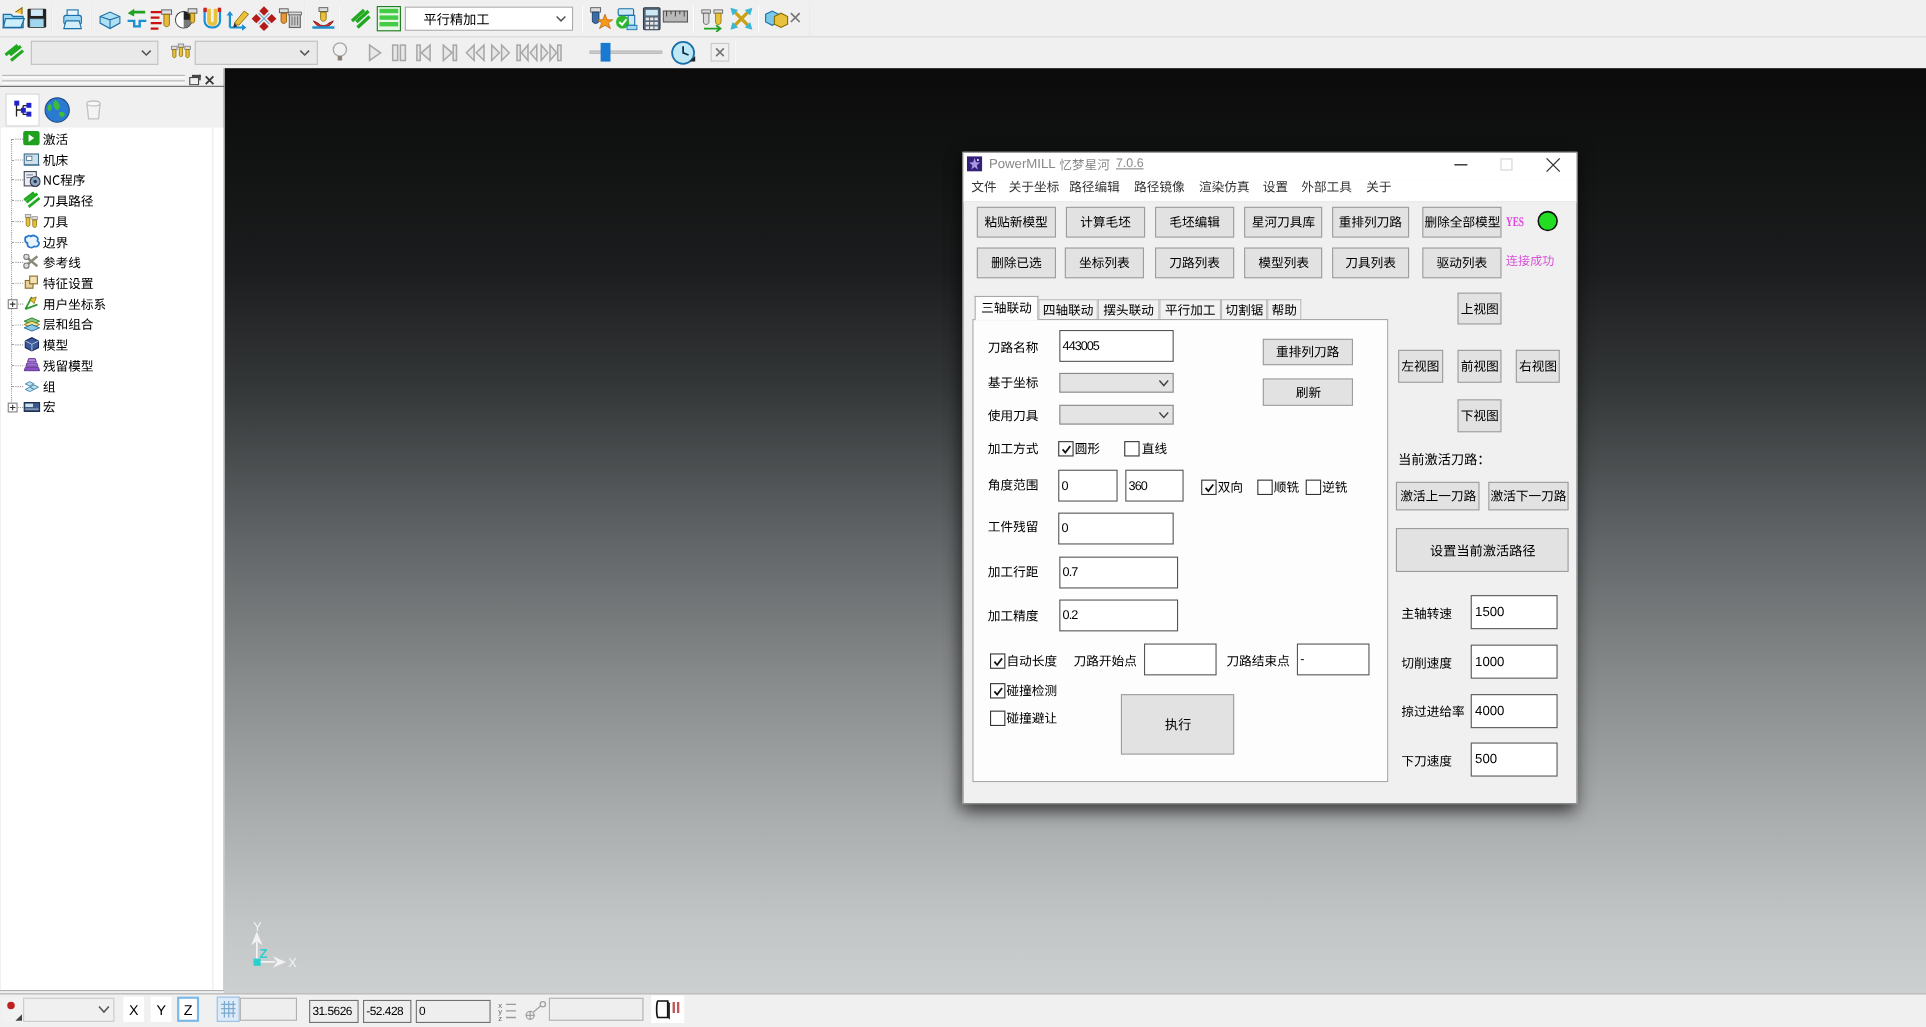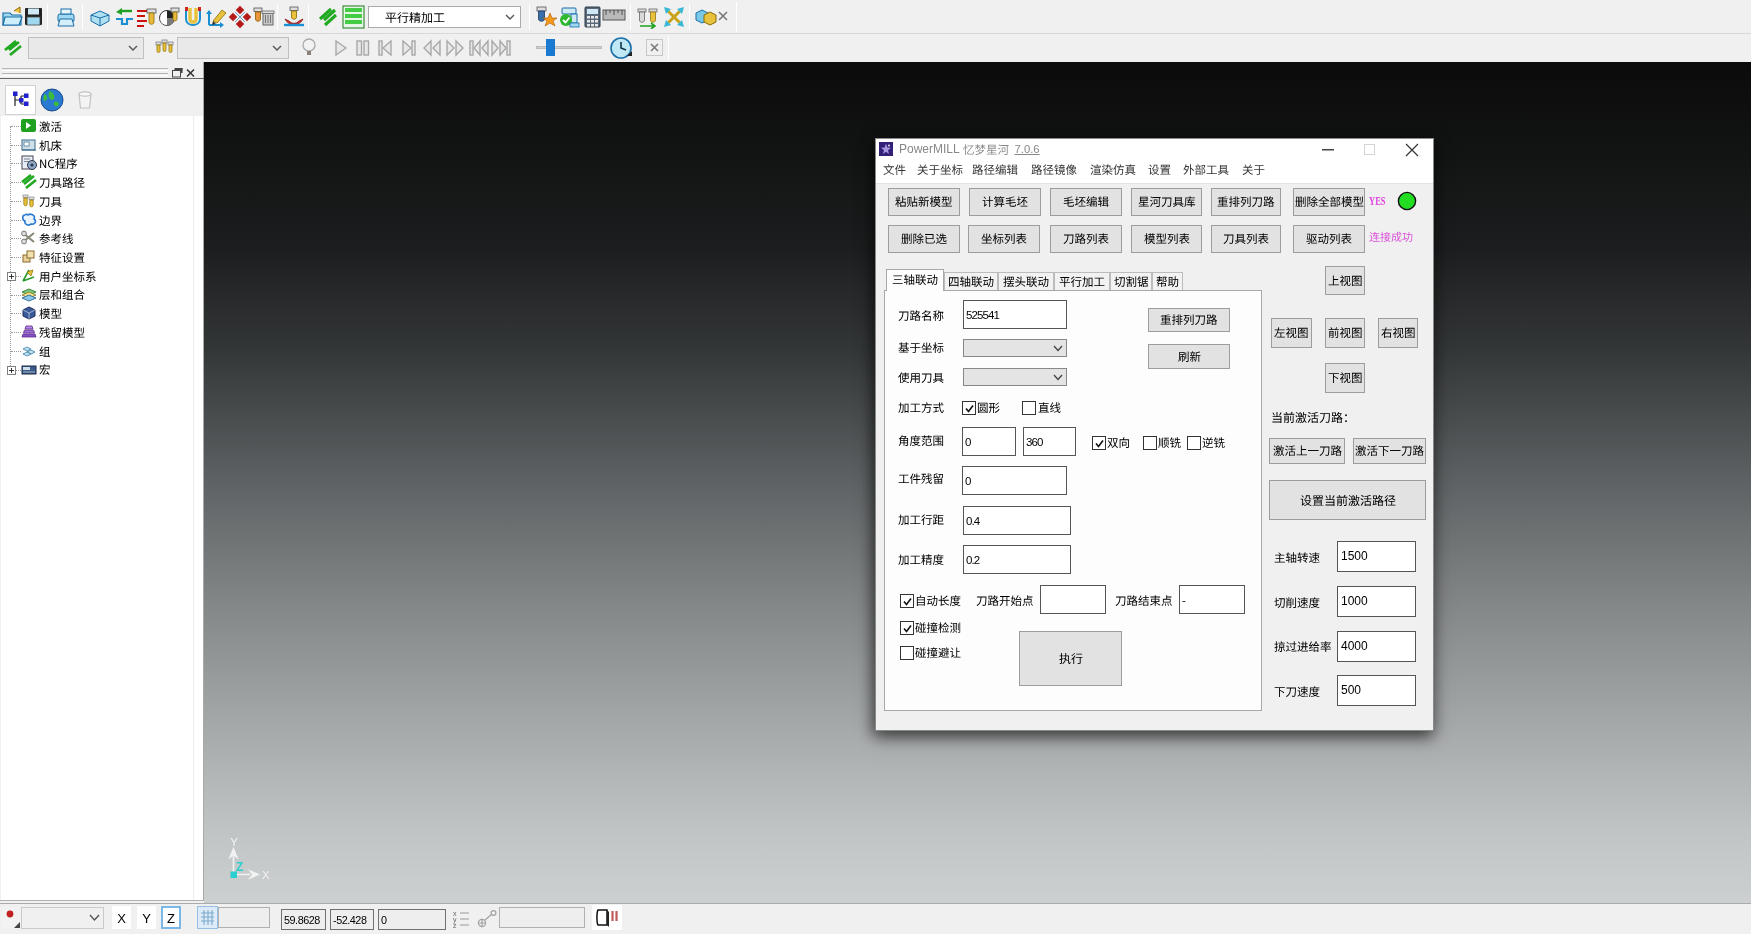--- a/index.html
+++ b/index.html
@@ -638,21 +638,21 @@
 <div style="position:absolute;left:137px;top:906px;width:19px;height:23px;background:#fff;"></div>
 <div style="position:absolute;left:146.5px;top:917.5px;transform:translate(-50%,-50%);font:normal 13px 'Liberation Sans', sans-serif;color:#000;white-space:nowrap;">Y</div>
 <div style="position:absolute;left:161px;top:906px;width:20px;height:23px;background:#fff;border:2px solid #7ab8e8;"></div>
 <div style="position:absolute;left:171px;top:917.5px;transform:translate(-50%,-50%);font:normal 13px 'Liberation Sans', sans-serif;color:#000;white-space:nowrap;">Z</div>
 <div style="position:absolute;left:197px;top:906px;width:21px;height:23px;background:#ddeaf7;border:1px solid #96bfe4;"></div>
 <svg style="position:absolute;left:200px;top:909px;" width="15" height="17" viewBox="0 0 15 17">
     <path d="M1 4 H14 M1 8 H14 M1 12 H14 M4 1 V16 M8 1 V16 M12 1 V16" stroke="#7aaace" stroke-width="1.1"></path>
   </svg>
 <div style="position:absolute;left:218px;top:907px;width:52px;height:21px;background:#eeeeee;border:1px solid #b0b0b0;"></div>
 <div style="position:absolute;left:281px;top:909px;width:45px;height:21px;background:#eeeeee;border:1px solid #707070;"></div>
-<div style="position:absolute;left:284px;top:919.5px;transform:translate(0,-50%);font:normal 10.8px 'Liberation Sans', sans-serif;color:#000;white-space:nowrap;letter-spacing:-0.45px;">59.8628</div>
+<div style="position:absolute;left:284px;top:919.5px;transform:translate(0,-50%);font:normal 10.8px 'Liberation Sans', sans-serif;color:#000;white-space:nowrap;letter-spacing:-0.45px;">31.5626</div>
 <div style="position:absolute;left:330px;top:909px;width:44px;height:21px;background:#eeeeee;border:1px solid #707070;"></div>
 <div style="position:absolute;left:333px;top:919.5px;transform:translate(0,-50%);font:normal 10.8px 'Liberation Sans', sans-serif;color:#000;white-space:nowrap;letter-spacing:-0.45px;">-52.428</div>
 <div style="position:absolute;left:378px;top:909px;width:68px;height:21px;background:#eeeeee;border:1px solid #707070;"></div>
 <div style="position:absolute;left:381px;top:919.5px;transform:translate(0,-50%);font:normal 10.8px 'Liberation Sans', sans-serif;color:#000;white-space:nowrap;letter-spacing:-0.45px;">0</div>
 <svg style="position:absolute;left:452px;top:909px;" width="20" height="20" viewBox="0 0 20 20">
     <g stroke="#999" stroke-width="1.2">
       <path d="M8 4 H17 M8 10 H17 M8 16 H17"></path>
     </g>
 <text x="1" y="7" font-size="7" font-family="Liberation Sans" fill="#666">x</text>
 <text x="1" y="13" font-size="7" font-family="Liberation Sans" fill="#666">y</text>
@@ -936,21 +936,21 @@
   </svg>
 <svg style="position:absolute;left:898.0px;top:308.9px;overflow:visible" width="46.0" height="14" fill="#000">
     <g transform="translate(0,11) scale(0.011500,-0.011500)">
       <use href="#g5200" x="0"></use>
       <use href="#g8def" x="1000"></use>
       <use href="#g540d" x="2000"></use>
       <use href="#g79f0" x="3000"></use>
     </g>
   </svg>
 <div style="position:absolute;left:963px;top:300px;width:104px;height:29px;background:#fff;border:1px solid #555;"></div>
-<div style="position:absolute;left:966px;top:314.5px;transform:translate(0,-50%);font:normal 11.5px 'Liberation Sans', sans-serif;color:#000;white-space:nowrap;letter-spacing:-0.9px;">525541</div>
+<div style="position:absolute;left:966px;top:314.5px;transform:translate(0,-50%);font:normal 11.5px 'Liberation Sans', sans-serif;color:#000;white-space:nowrap;letter-spacing:-0.9px;">443005</div>
 <svg style="position:absolute;left:898.0px;top:341.4px;overflow:visible" width="46.0" height="14" fill="#000">
     <g transform="translate(0,11) scale(0.011500,-0.011500)">
       <use href="#g57fa" x="0"></use>
       <use href="#g4e8e" x="1000"></use>
       <use href="#g5750" x="2000"></use>
       <use href="#g6807" x="3000"></use>
     </g>
   </svg>
 <div style="position:absolute;left:963px;top:339px;width:104px;height:18px;background:#e4e4e4;border:1px solid #888;"></div>
 <svg style="position:absolute;left:1053px;top:345.0px;" width="10" height="7" viewBox="0 0 10 7">
@@ -1041,21 +1041,21 @@
 <div style="position:absolute;left:965px;top:480.5px;transform:translate(0,-50%);font:normal 11.5px 'Liberation Sans', sans-serif;color:#000;white-space:nowrap;letter-spacing:-0.9px;">0</div>
 <svg style="position:absolute;left:898.0px;top:513.4px;overflow:visible" width="46.0" height="14" fill="#000">
     <g transform="translate(0,11) scale(0.011500,-0.011500)">
       <use href="#g52a0" x="0"></use>
       <use href="#g5de5" x="1000"></use>
       <use href="#g884c" x="2000"></use>
       <use href="#g8ddd" x="3000"></use>
     </g>
   </svg>
 <div style="position:absolute;left:963px;top:506px;width:108px;height:29px;background:#fff;border:1px solid #555;"></div>
-<div style="position:absolute;left:966px;top:520.5px;transform:translate(0,-50%);font:normal 11.5px 'Liberation Sans', sans-serif;color:#000;white-space:nowrap;letter-spacing:-0.9px;">0.4</div>
+<div style="position:absolute;left:966px;top:520.5px;transform:translate(0,-50%);font:normal 11.5px 'Liberation Sans', sans-serif;color:#000;white-space:nowrap;letter-spacing:-0.9px;">0.7</div>
 <svg style="position:absolute;left:898.0px;top:552.9px;overflow:visible" width="46.0" height="14" fill="#000">
     <g transform="translate(0,11) scale(0.011500,-0.011500)">
       <use href="#g52a0" x="0"></use>
       <use href="#g5de5" x="1000"></use>
       <use href="#g7cbe" x="2000"></use>
       <use href="#g5ea6" x="3000"></use>
     </g>
   </svg>
 <div style="position:absolute;left:963px;top:545px;width:108px;height:29px;background:#fff;border:1px solid #555;"></div>
 <div style="position:absolute;left:966px;top:559.5px;transform:translate(0,-50%);font:normal 11.5px 'Liberation Sans', sans-serif;color:#000;white-space:nowrap;letter-spacing:-0.9px;">0.2</div>

